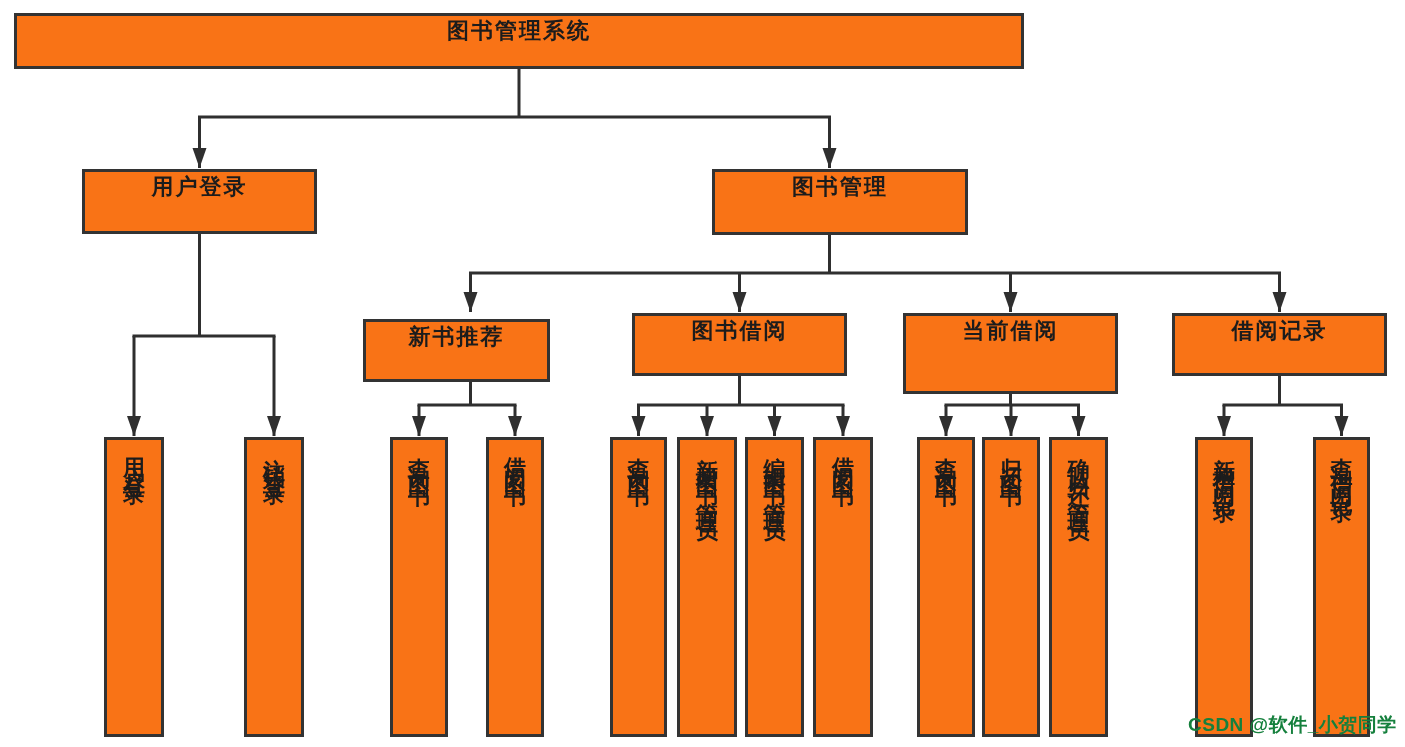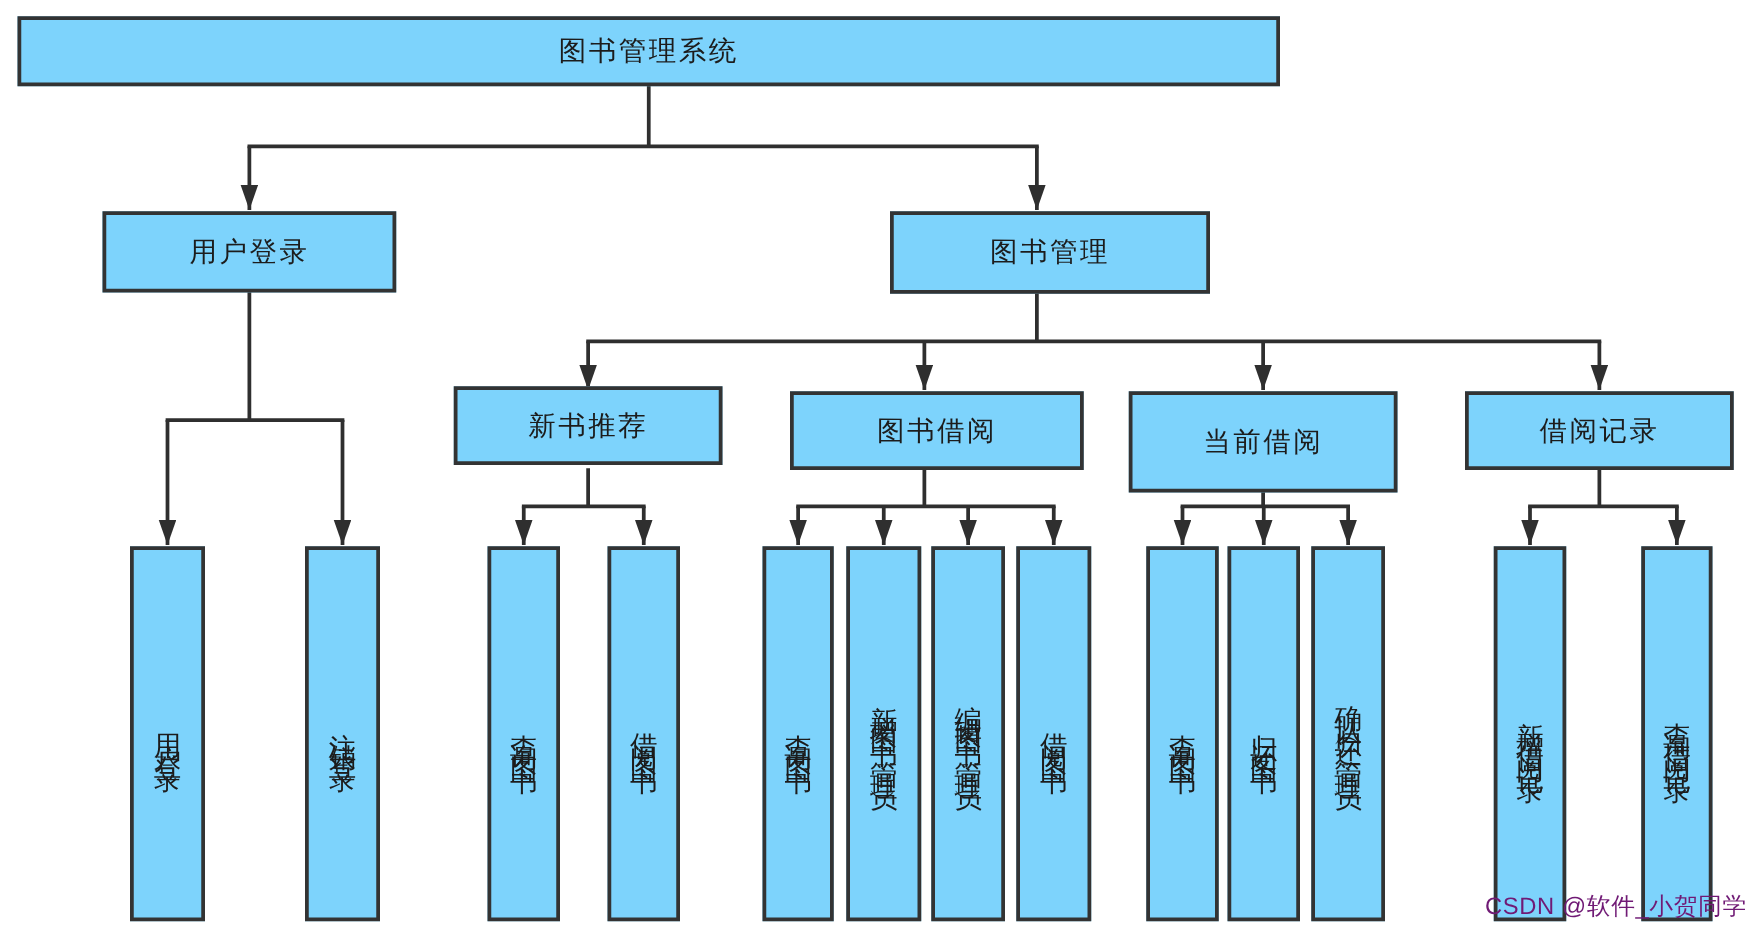--- a/index.html
+++ b/index.html
@@ -4,31 +4,31 @@
 <style>
   html,body{margin:0;padding:0;background:#ffffff;}
   .stage{
     position:relative;width:1405px;height:747px;background:#ffffff;
     font-family:"Liberation Sans","DejaVu Sans",sans-serif;overflow:hidden;
   }
   .wires{position:absolute;left:0;top:0;width:1405px;height:747px;}
   .wire{stroke:#2f2f2f;stroke-width:3;fill:none;stroke-linecap:square;}
   .arrowline{stroke:#2f2f2f;stroke-width:3;}
   .node{
-    position:absolute;background:#7dd3fc;border:3px solid #333333;box-sizing:border-box;
-    display:flex;align-items:center;justify-content:center;color:#1c1c1c;
+    position:absolute;background:#f97316;border:3px solid #333333;box-sizing:border-box;
+    display:flex;justify-content:center;color:#1c1c1c;font-weight:bold;
   }
   .box-h{font-size:22px;letter-spacing:2px;white-space:nowrap;}
   .box-v .vtext{
     writing-mode:vertical-rl;text-orientation:mixed;
     font-size:22px;letter-spacing:9px;line-height:1.1;white-space:nowrap;
   }
   .watermark{
     position:absolute;left:1188px;top:712px;font-size:19px;letter-spacing:0.5px;
-    color:#701a75;white-space:nowrap;
+    color:#15803d;white-space:nowrap;font-weight:bold;
   }
 </style>
 </head>
 <body>
 
 <div class="stage">
 
   <svg class="wires" width="1405" height="747" viewBox="0 0 1405 747">
     <defs>
       <marker id="ah" markerUnits="userSpaceOnUse" markerWidth="22" markerHeight="16" refX="20" refY="7" orient="auto">
@@ -78,24 +78,24 @@
     <span>图书管理系统</span>
   </div>
 
   <div class="node box-h" style="left:82px;top:169px;width:235px;height:65px">
     <span>用户登录</span>
   </div>
   <div class="node box-h" style="left:712px;top:169px;width:256px;height:66px">
     <span>图书管理</span>
   </div>
 
-  <div class="node box-h" style="left:363px;top:309px;width:215px;height:63px">
+  <div class="node box-h" style="left:363px;top:319px;width:187px;height:63px">
     <span>新书推荐</span>
   </div>
-  <div class="node box-h" style="left:632px;top:313px;width:235px;height:63px">
+  <div class="node box-h" style="left:632px;top:313px;width:215px;height:63px">
     <span>图书借阅</span>
   </div>
   <div class="node box-h" style="left:903px;top:313px;width:215px;height:81px">
     <span>当前借阅</span>
   </div>
   <div class="node box-h" style="left:1172px;top:313px;width:215px;height:63px">
     <span>借阅记录</span>
   </div>
 
   <div class="node box-v" style="left:104px;top:437px;width:60px;height:300px">

